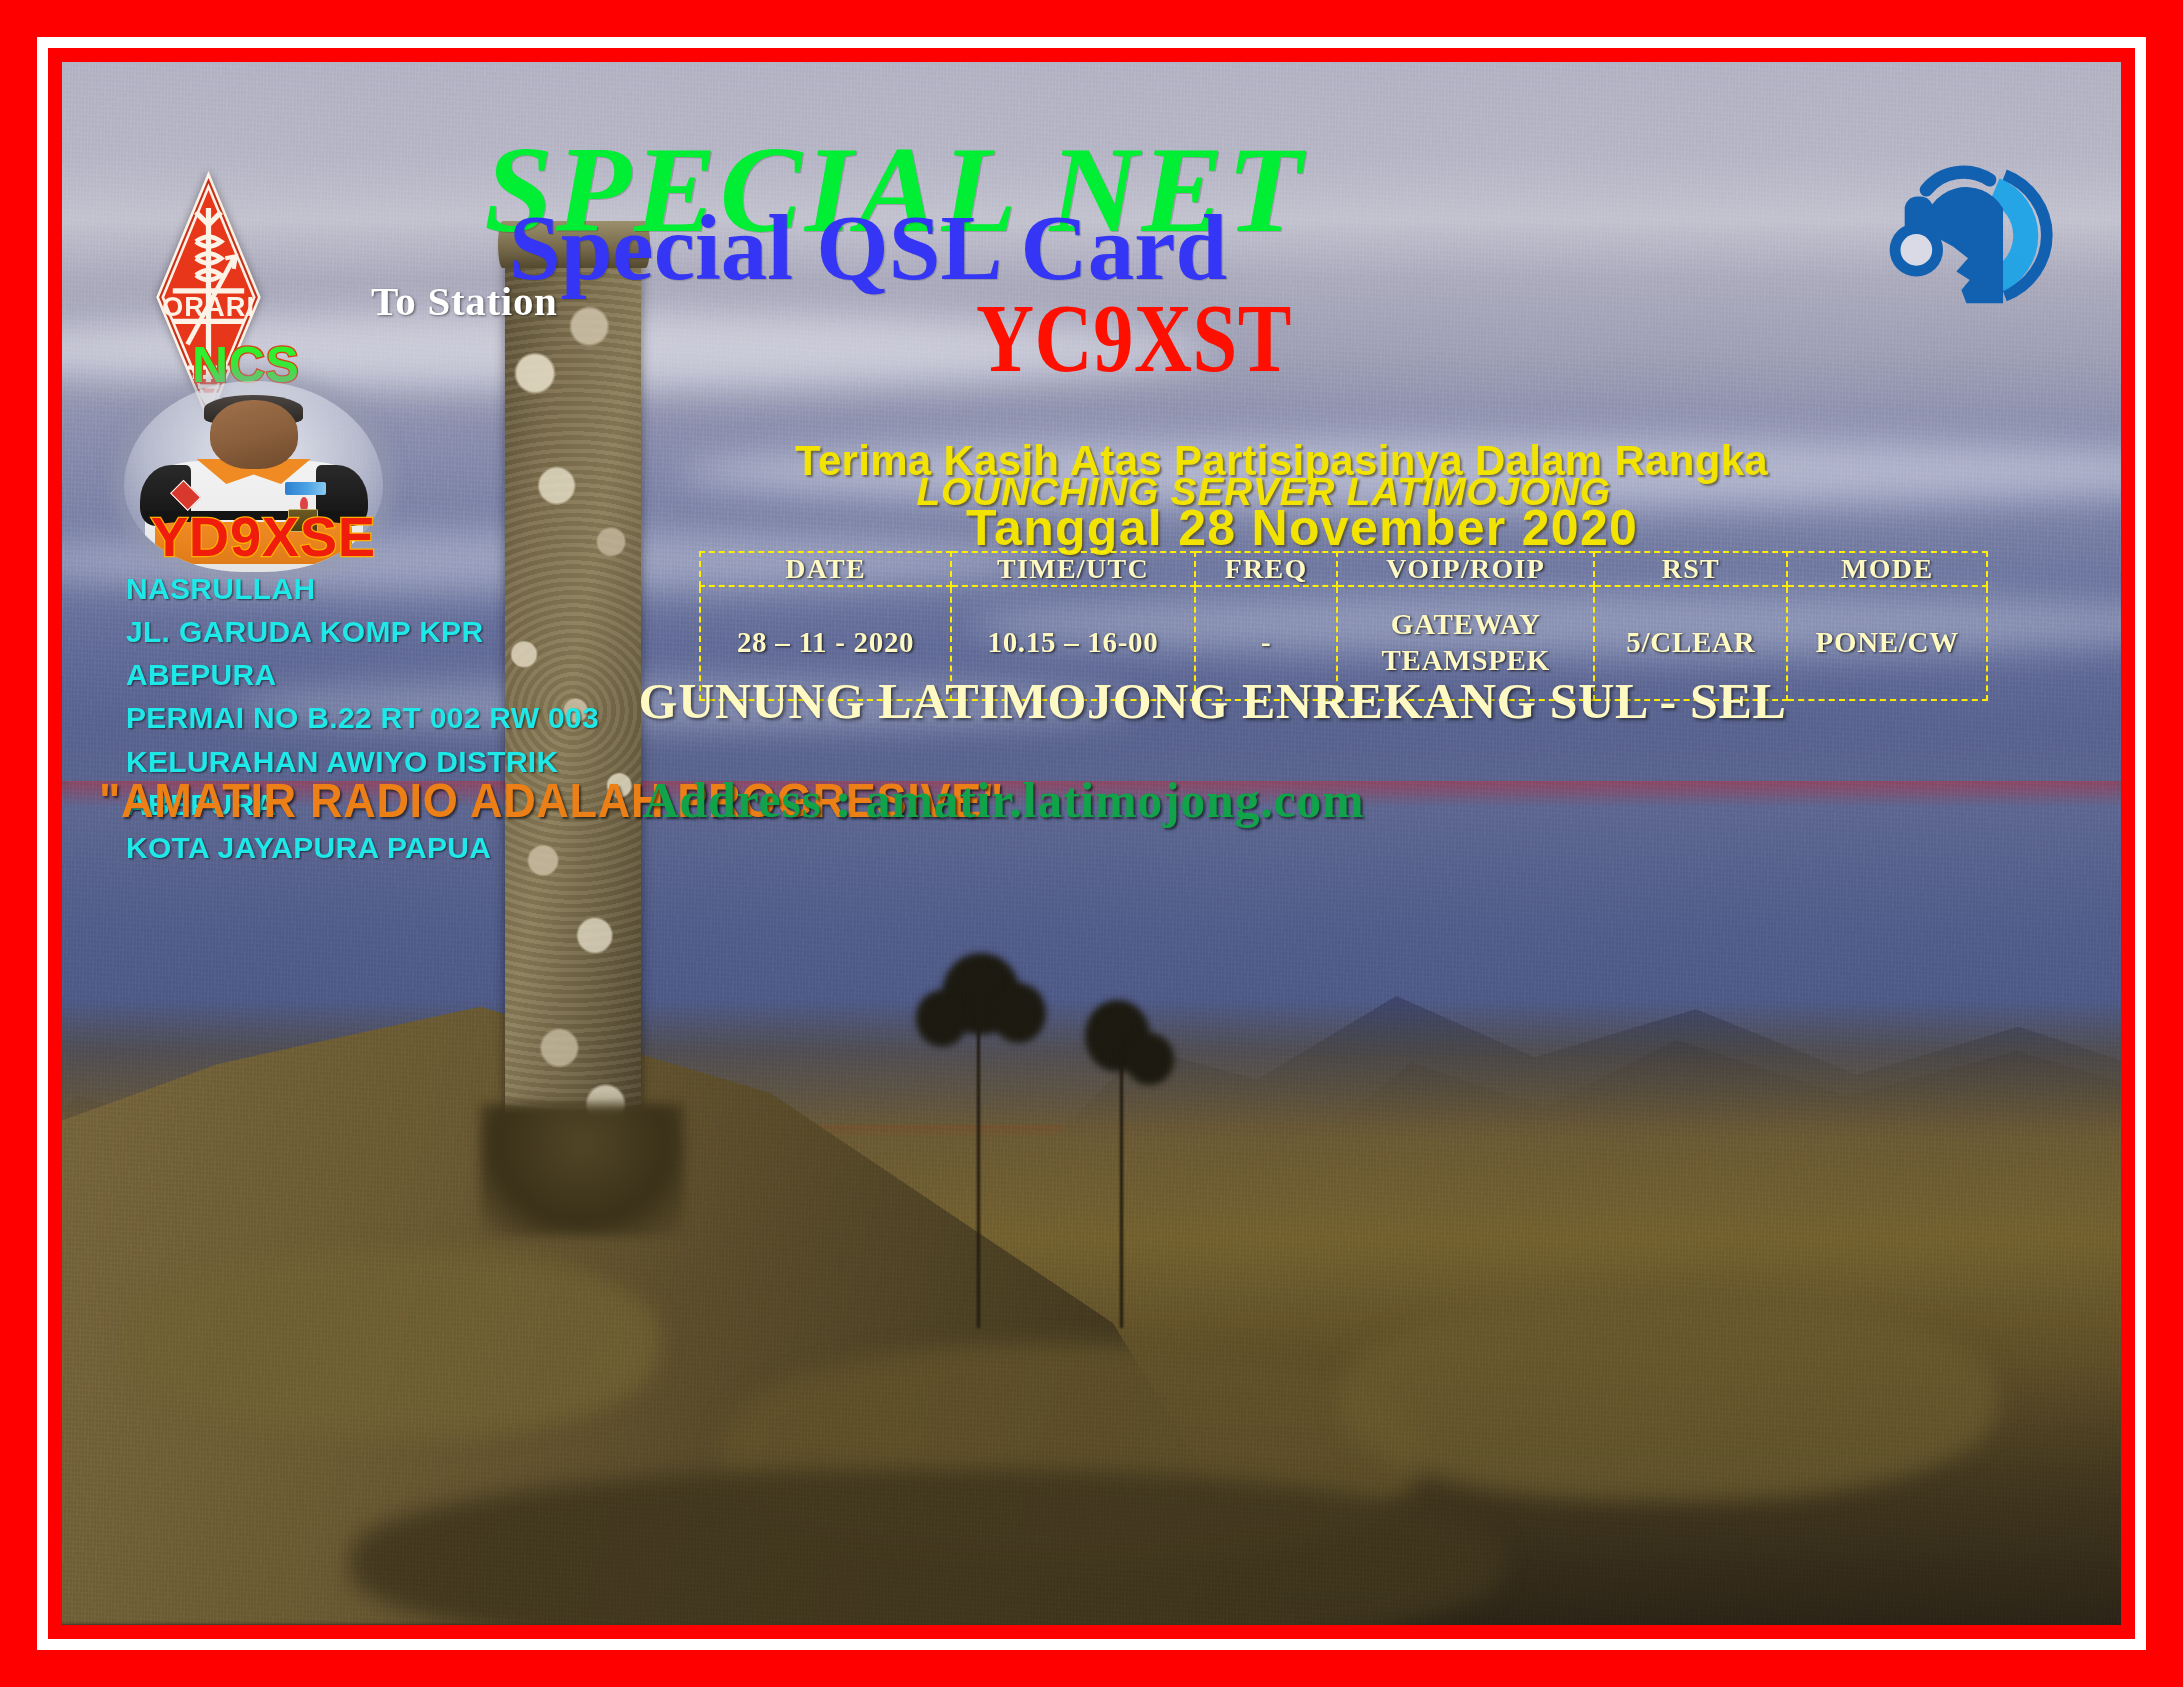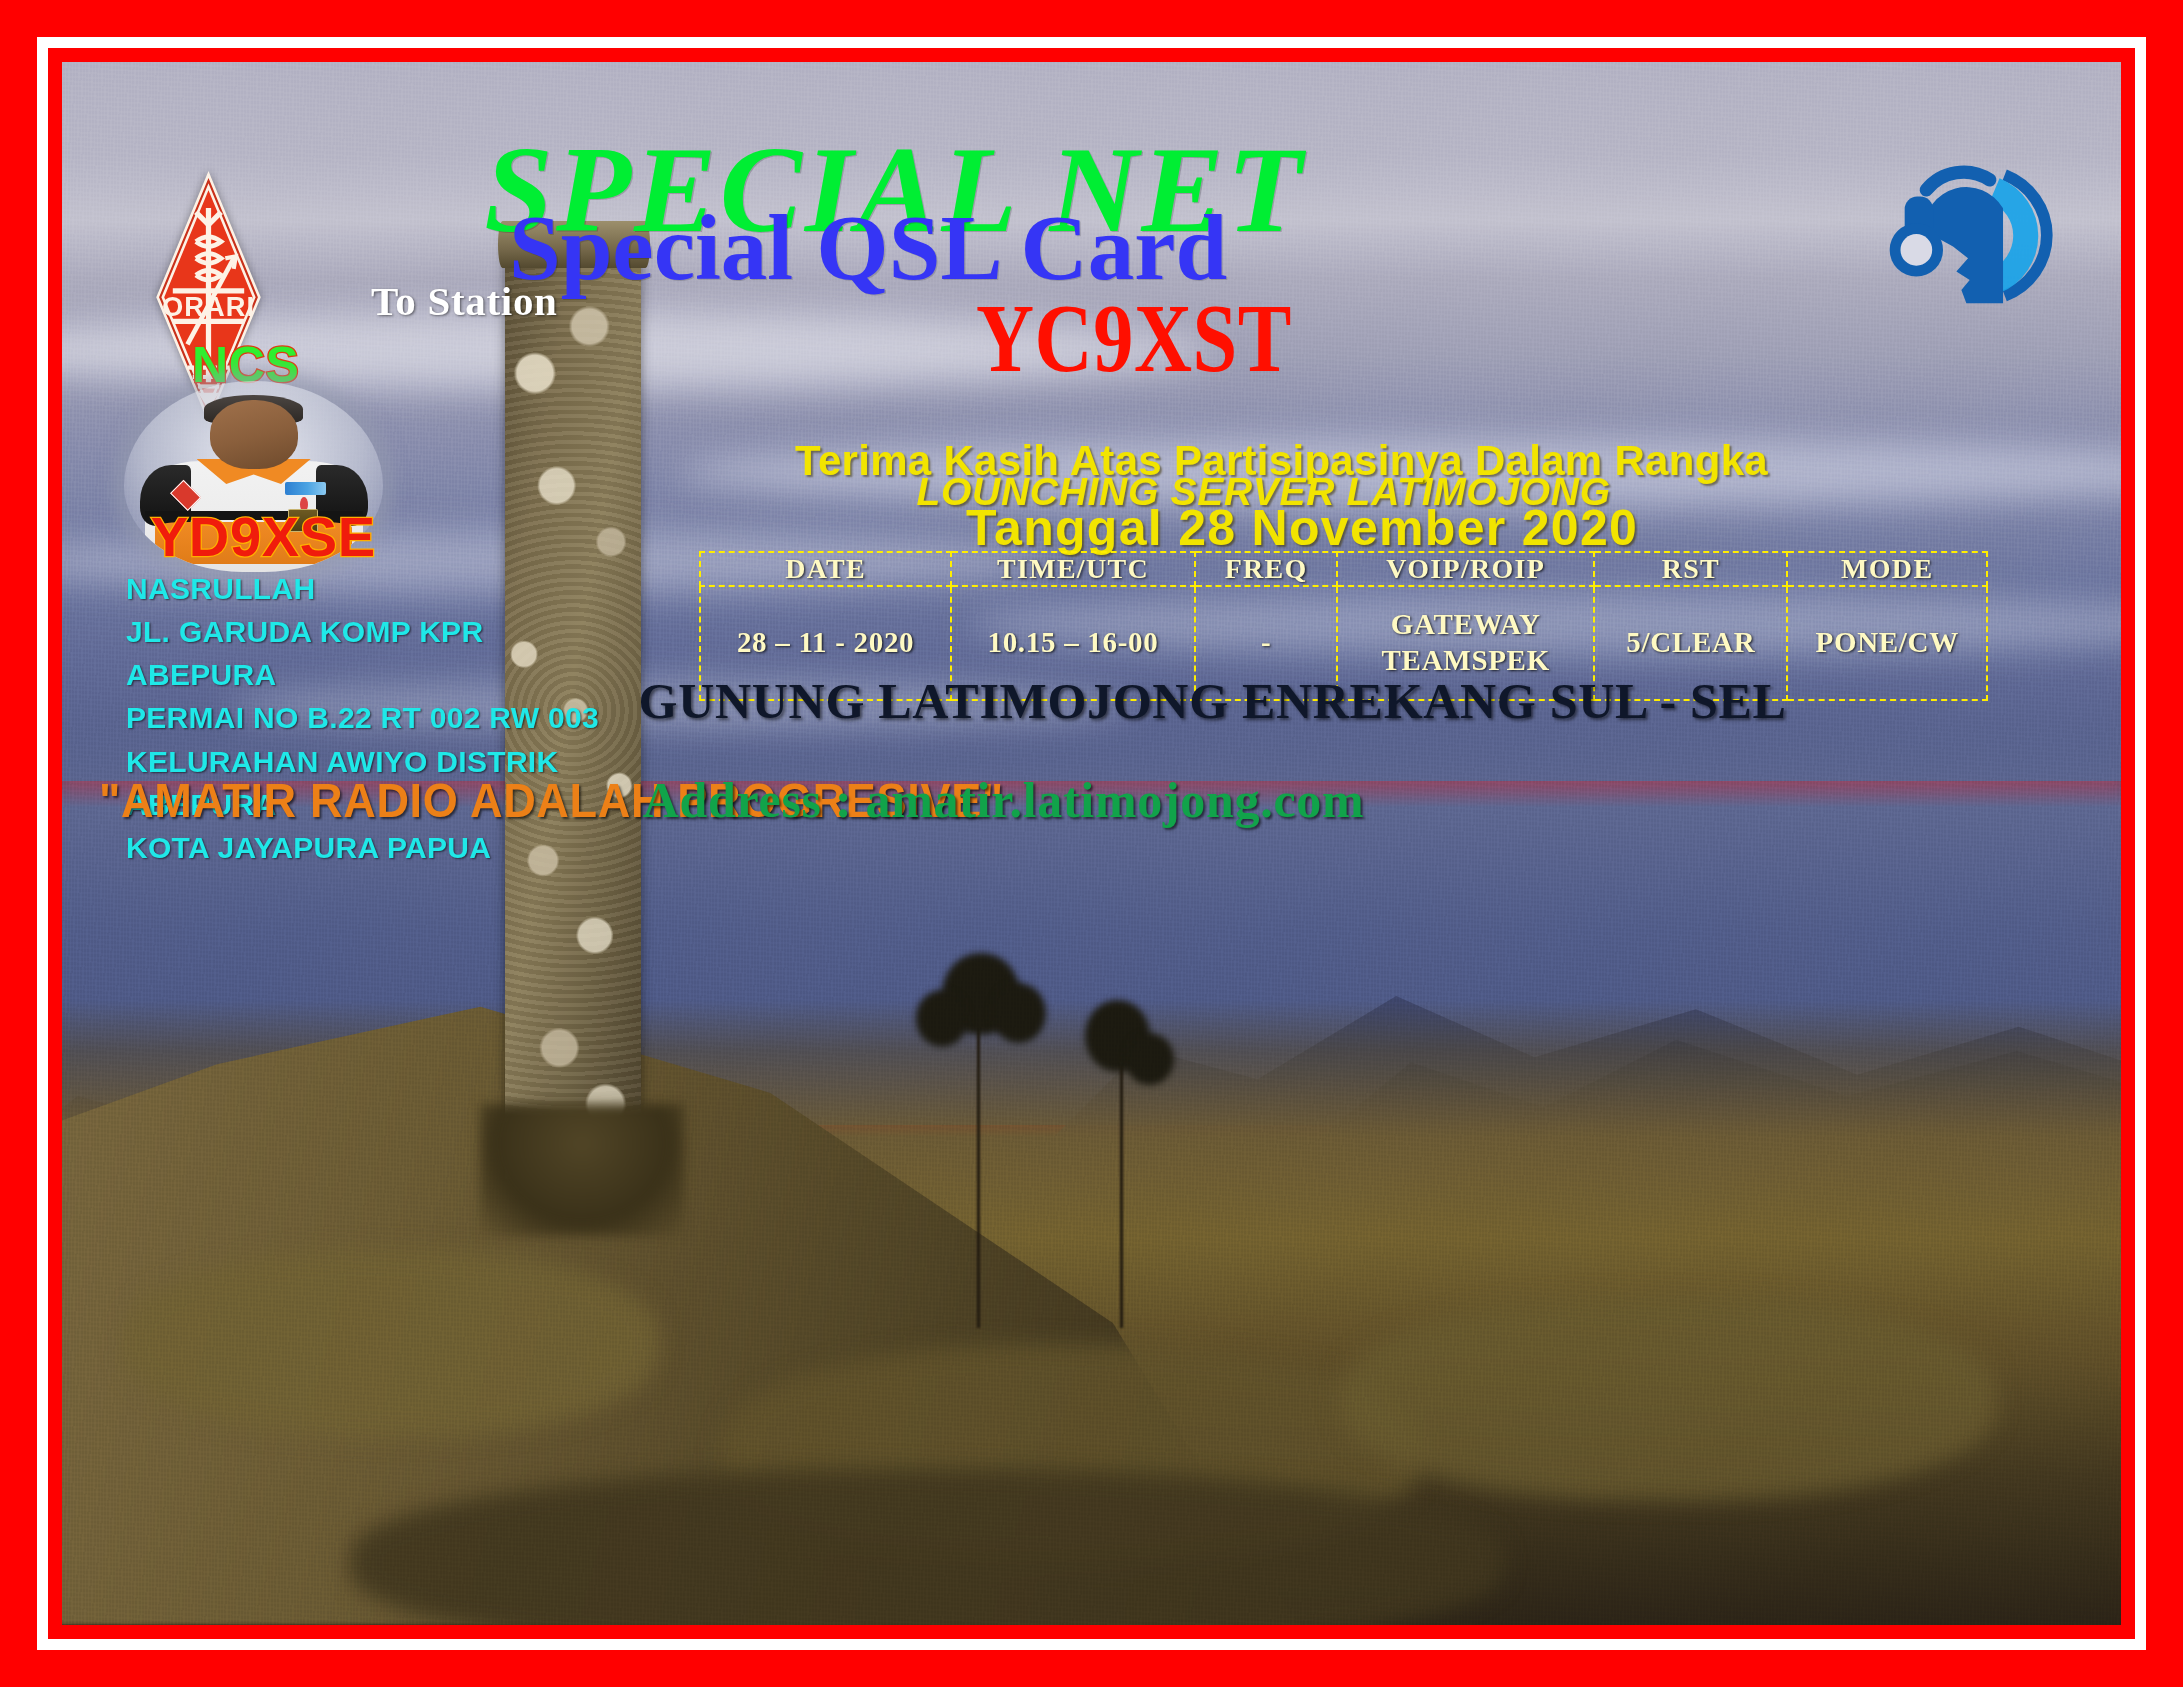--- a/index.html
+++ b/index.html
@@ -232,21 +232,21 @@
     font-family:"Liberation Serif",serif;font-weight:700;
     text-shadow:1.3px 1.3px 2.6px rgba(0,0,0,.75);padding:0;
   }
   #qso-table th{font-size:28px;letter-spacing:1.3px;height:40%;}
   #qso-table td{font-size:29px;letter-spacing:0.7px;line-height:1.22;}
   .c-date{width:19.5%;} .c-time{width:19.0%;} .c-freq{width:11.0%;}
   .c-voip{width:20.0%;} .c-rst{width:15.0%;} .c-mode{width:15.5%;}
 
   
   #loc{
-    left:28.0%;top:39.3%;font-size:50px;font-weight:700;color:#0f172a;
+    left:28.0%;top:39.3%;font-size:50px;font-weight:700;color:#fef9c3;
     font-family:"Liberation Serif",serif;letter-spacing:0.7px;
     text-shadow:2px 2px 3.3px rgba(0,0,0,.55);
   }
 
   
   #motto{
     left:1.8%;top:45.7%;font-size:49px;font-weight:700;color:#ec8017;
     font-family:"Liberation Sans",sans-serif;letter-spacing:0.7px;
     transform:scaleX(.92);transform-origin:left top;
     text-shadow:2px 2px 2.6px rgba(0,0,0,.6);

